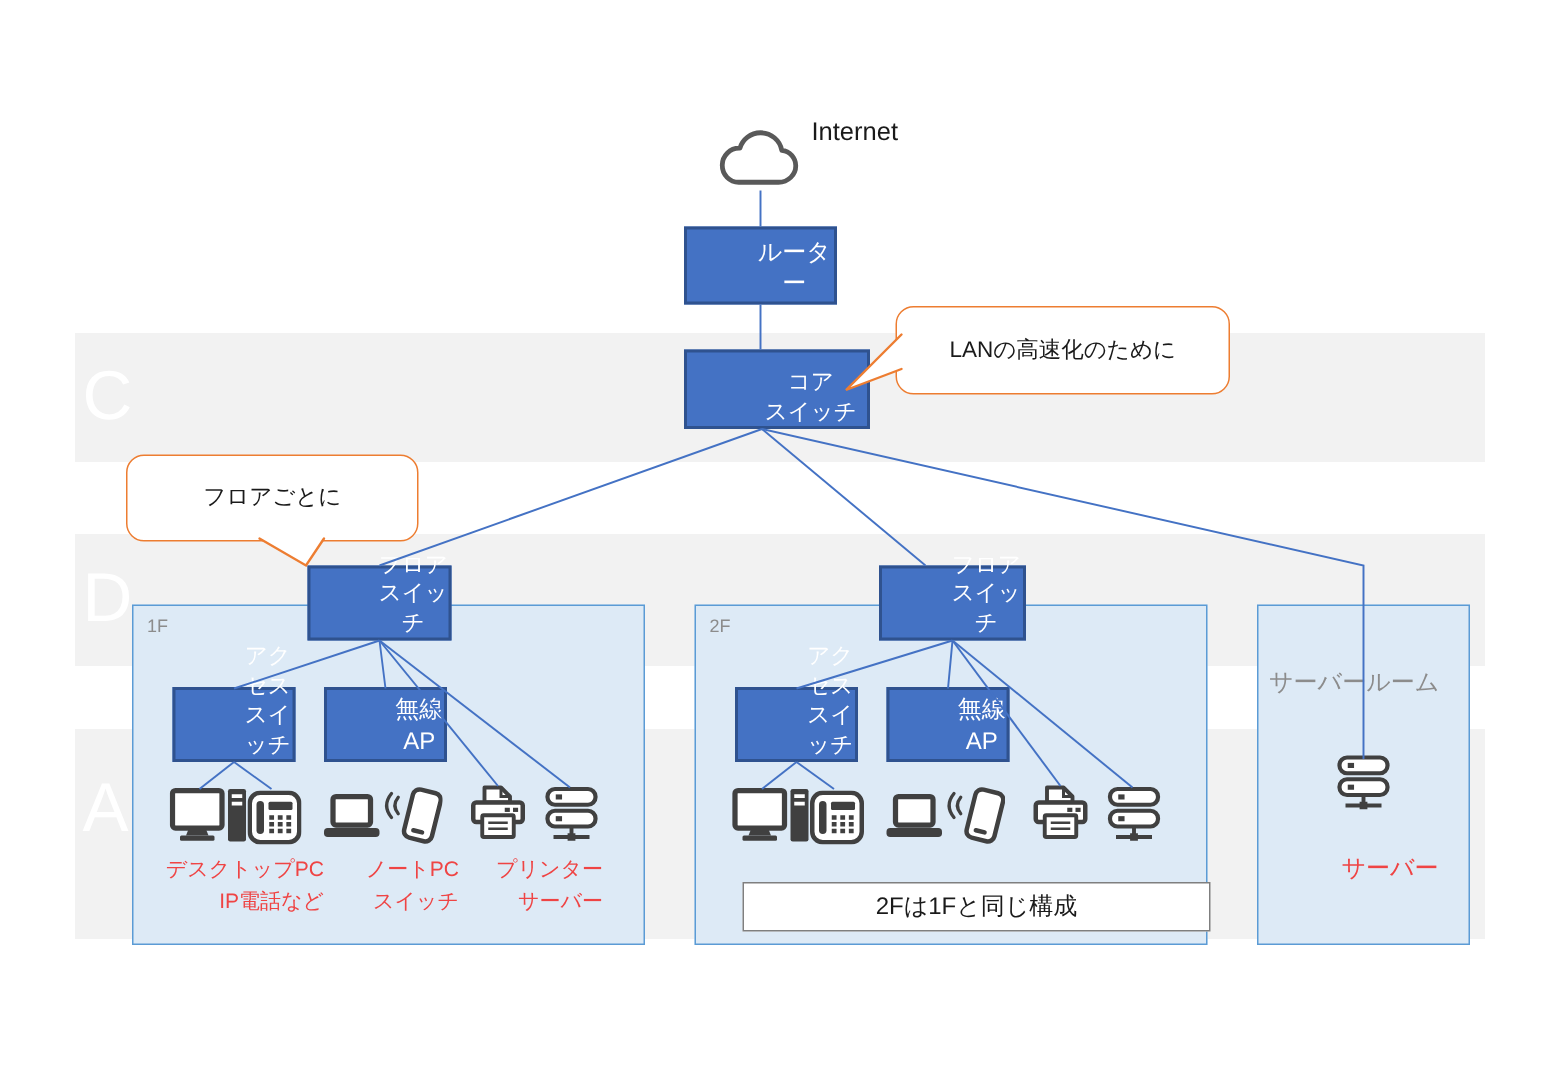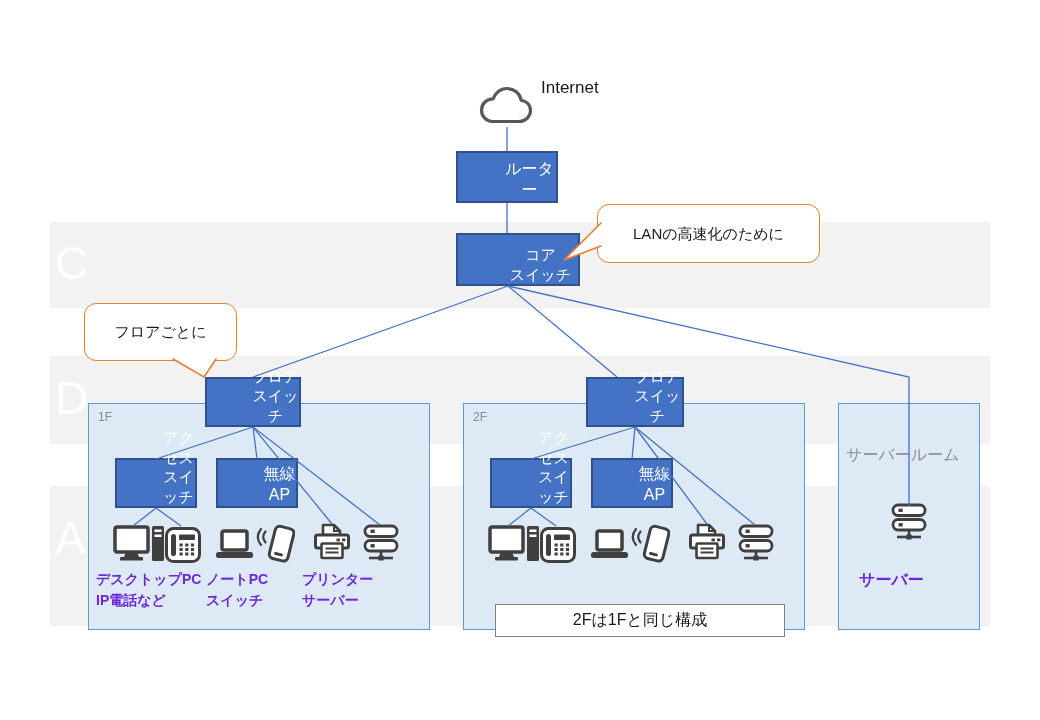--- a/index.html
+++ b/index.html
@@ -20,21 +20,21 @@
         justify-content:flex-end;text-align:center;font-size:15px;line-height:1.3;z-index:5;padding-left:45px;}
   .node.thick{border-width:2.5px;}
   .node .one-line{font-size:16px;}
   
   .callout{position:absolute;background:#fff;border:1.6px solid var(--callout-border,#ED7D31);
            border-radius:12px;box-sizing:border-box;display:flex;flex-direction:column;
            align-items:center;justify-content:center;text-align:center;color:#1a1a1a;
            font-size:15px;line-height:1.45;z-index:5;}
   
   .icon{position:absolute;z-index:4;}
-  .dev-label{position:absolute;text-align:left;color:#6d28d9;font-size:14px;line-height:1.5;z-index:4;font-weight:bold;}
+  .dev-label{position:absolute;text-align:right;color:#ef4444;font-size:14px;line-height:1.5;z-index:4;}
   .note-box{position:absolute;background:#fff;border:1px solid #7F7F7F;box-sizing:border-box;
             display:flex;align-items:center;justify-content:center;color:#1a1a1a;font-size:16px;z-index:4;}
   #overlay{position:absolute;left:0;top:0;z-index:6;pointer-events:none;}
   .internet-label{position:absolute;color:#1a1a1a;font-size:17px;z-index:4;}
 </style>
 </head>
 <body>
 
 <div id="canvas">
 
@@ -54,21 +54,21 @@
     <div class="one-line">ルーター</div>
   </div>
   <div class="node" style="left:456px;top:233px;width:124px;height:53px;">
     <div>コア</div>
     <div>スイッチ</div>
   </div>
 
   <div class="callout" style="left:597px;top:204px;width:223px;height:59px;align-items:center;">
     <div>LANの高速化のために</div>
   </div>
-  <div class="callout" style="left:84px;top:303px;width:153px;height:58px;">
+  <div class="callout" style="left:84px;top:303px;width:195px;height:58px;">
     <div>フロアごとに</div>
   </div>
 
   <div class="panel" style="left:88px;width:342px;"></div>
   <div class="panel" style="left:463px;width:342px;"></div>
   <div class="panel" style="left:838px;width:142px;"></div>
   <div class="panel-label" style="left:98px;top:410px;">1F</div>
   <div class="panel-label" style="left:473px;top:410px;">2F</div>
   <div class="panel-label" style="left:846px;top:409px;font-size:16px;margin-top:36px;">サーバールーム</div>
 
@@ -204,21 +204,21 @@
   </div>
   <div class="dev-label" style="left:206px;top:569px;width:100px;">
     <div>ノートPC</div>
     <div>スイッチ</div>
   </div>
   <div class="dev-label" style="left:302px;top:569px;width:100px;">
     <div>プリンター</div>
     <div>サーバー</div>
   </div>
 
-  <div class="note-box" style="left:495px;top:604px;width:290px;height:33px;">2Fは1Fと同じ構成</div>
+  <div class="note-box" style="left:495px;top:588px;width:312px;height:33px;">2Fは1Fと同じ構成</div>
 
   <svg id="overlay" width="1040" height="720">
     <g stroke="#4472C4" stroke-width="1.3" fill="none">
       <line x1="507" y1="127" x2="507" y2="151"></line>
       <line x1="507" y1="203" x2="507" y2="233"></line>
       <line x1="508" y1="286" x2="253" y2="377"></line>
       <line x1="508" y1="286" x2="617" y2="377"></line>
       <polyline points="508,286 909,377 909,506"></polyline>
       <line x1="253" y1="427" x2="156" y2="459"></line>
       <line x1="253" y1="427" x2="257" y2="459"></line>

